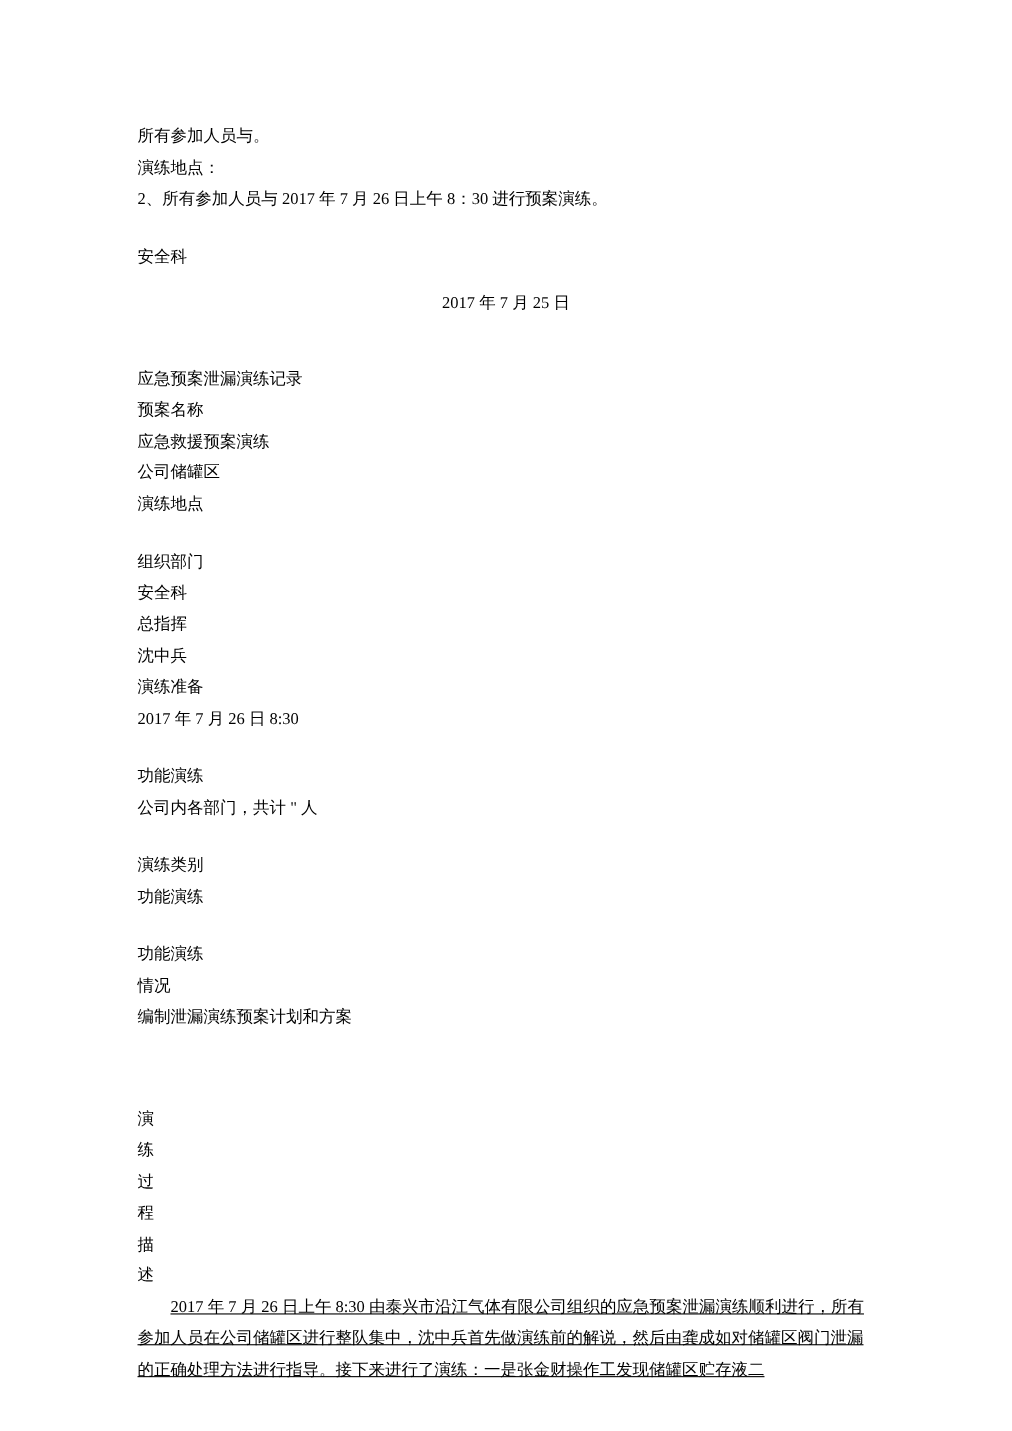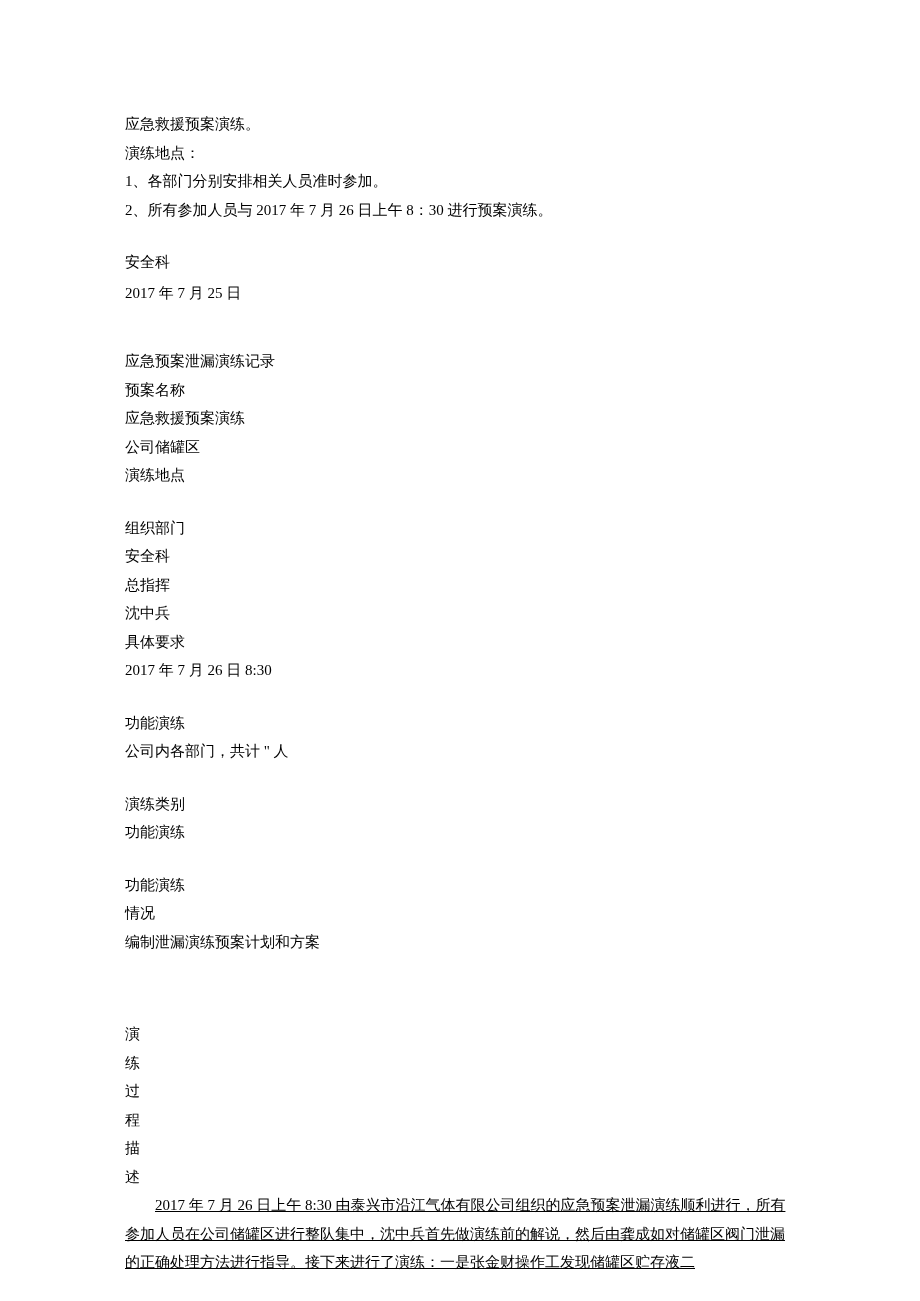--- a/index.html
+++ b/index.html
@@ -14,37 +14,37 @@
   .page {
     width: 920px;
     min-height: 1301px;
     box-sizing: border-box;
     padding: 110px 125px 60px 125px;
   }
   .para {
     margin: 0;
   }
   .date-center {
-    margin-top: 2px;
+    text-align: center;
+    margin-top: 14px;
   }
   .spacer-sm { height: 24px; }
   .spacer-md { height: 40px; }
   .indent {
     text-indent: 2em;
     text-decoration: underline;
   }
 </style>
 </head>
 <body>
 
 <div class="page">
 
-  <p class="para">应急救援预案演练。</p>
+  <p class="para">所有参加人员与。</p>
   <p class="para">演练地点：</p>
-  <p class="para">1、各部门分别安排相关人员准时参加。</p>
   <p class="para">2、所有参加人员与 2017 年 7 月 26 日上午 8：30 进行预案演练。</p>
 
   <div class="spacer-sm"></div>
 
   <p class="para">安全科</p>
   <p class="para date-center">2017 年 7 月 25 日</p>
 
   <div class="spacer-md"></div>
 
   <p class="para">应急预案泄漏演练记录</p>
@@ -52,21 +52,21 @@
   <p class="para">应急救援预案演练</p>
   <p class="para">公司储罐区</p>
   <p class="para">演练地点</p>
 
   <div class="spacer-sm"></div>
 
   <p class="para">组织部门</p>
   <p class="para">安全科</p>
   <p class="para">总指挥</p>
   <p class="para">沈中兵</p>
-  <p class="para">具体要求</p>
+  <p class="para">演练准备</p>
   <p class="para">2017 年 7 月 26 日 8:30</p>
 
   <div class="spacer-sm"></div>
 
   <p class="para">功能演练</p>
   <p class="para">公司内各部门，共计 " 人</p>
 
   <div class="spacer-sm"></div>
 
   <p class="para">演练类别</p>

